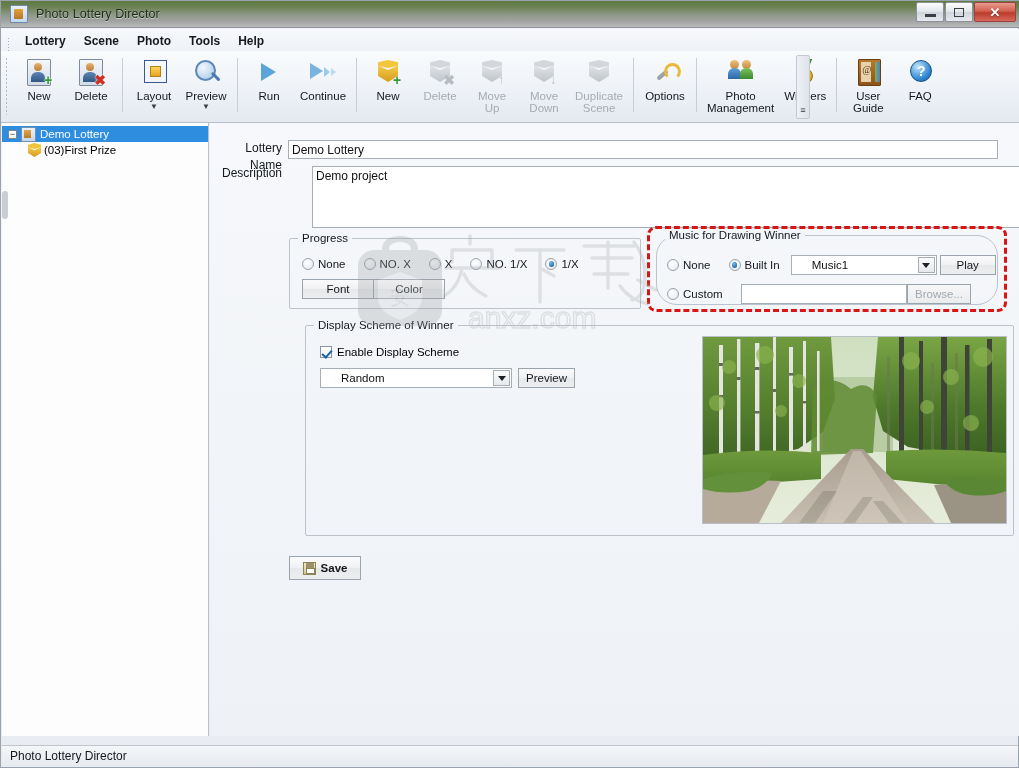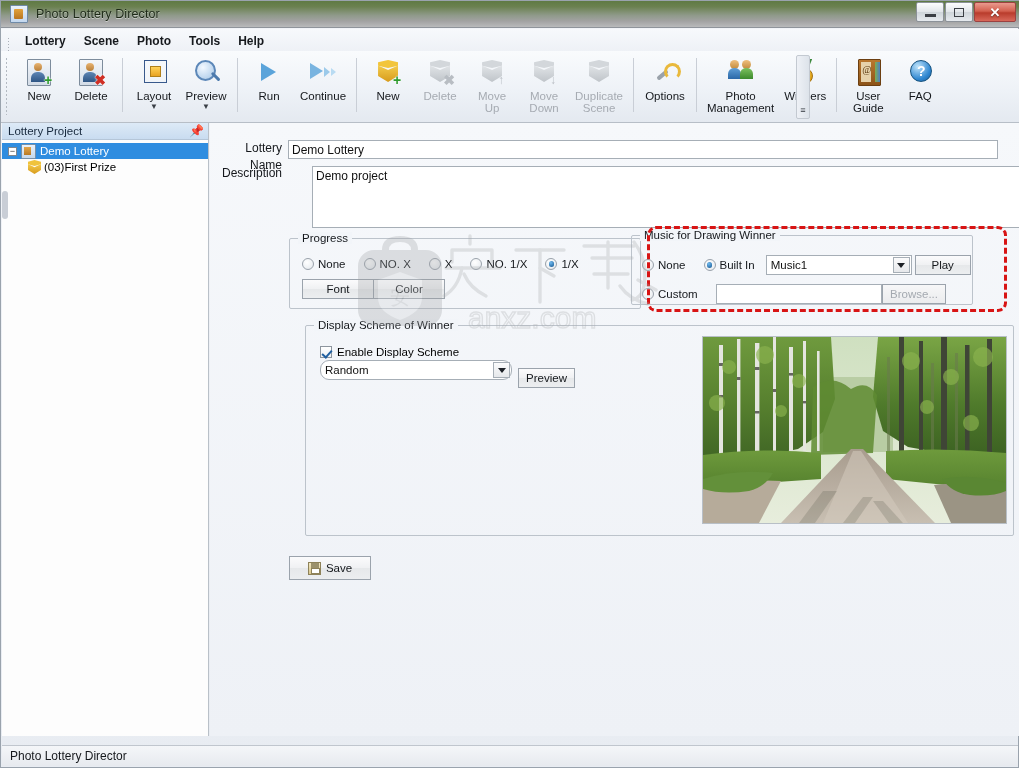--- a/index.html
+++ b/index.html
@@ -246,21 +246,21 @@
   .tb-desc{width:710px;height:62px;resize:none;line-height:14px;}
   .row-desc{position:absolute;left:0;top:43px;display:flex;align-items:flex-start;gap:24px;}
 
   
   .gb{position:absolute;border:1px solid #bcc3cb;border-radius:2px;box-sizing:border-box;background:transparent;}
   .gb-title{
     position:absolute;top:-7px;left:8px;background:#f2f5f9;padding:0 4px;
     font-size:11.5px;color:#15181c;white-space:nowrap;
   }
   .gb-progress{left:79px;top:115px;width:352px;height:71px;}
-  .gb-music{left:421px;top:112px;width:342px;height:70px;}
+  .gb-music{left:446px;top:112px;width:342px;height:70px;border-radius:21px;}
   .gb-display{left:79px;top:202px;width:709px;height:211px;margin-left:16px;}
 
   .radio{display:inline-flex;align-items:center;font-size:11.5px;color:#15181c;cursor:default;white-space:nowrap;}
   .rdo{
     width:12px;height:12px;border-radius:50%;box-sizing:border-box;
     border:1px solid #9aa2ab;background:radial-gradient(circle at 40% 35%,#ffffff,#eef1f4 60%,#dfe3e8);
     margin-right:4px;position:relative;flex:0 0 auto;
   }
   .rdo.on::after{
     content:"";position:absolute;left:2.4px;top:2.4px;width:5.6px;height:5.6px;border-radius:50%;
@@ -276,21 +276,21 @@
     display:inline-flex;align-items:center;justify-content:center;cursor:default;
   }
   .btn.dis{color:#a4a9b0;background:linear-gradient(180deg,#f7f7f8,#ebecee);}
   .btn-font{position:absolute;left:12px;top:40px;width:72px;height:20px;}
   .btn-color{position:absolute;left:83px;top:40px;width:72px;height:20px;}
 
   .mu-row1{position:absolute;left:10px;top:19px;display:flex;align-items:center;}
   .mu-row2{position:absolute;left:10px;top:48px;display:flex;align-items:center;}
   .combo{
     position:relative;border:1px solid #a6aeb6;background:#fff;box-sizing:border-box;
-    display:flex;align-items:center;padding-left:4px;font-size:11.5px;color:#111;
+    display:flex;align-items:center;padding-left:20px;font-size:11.5px;color:#111;
   }
   .combo-arrow{
     position:absolute;right:1px;top:1px;bottom:1px;width:17px;
     background:linear-gradient(180deg,#fbfbfc,#e6e8eb);border:1px solid #a6aeb6;
     display:flex;align-items:center;justify-content:center;box-sizing:border-box;
   }
   .caret{width:0;height:0;border-left:4px solid transparent;border-right:4px solid transparent;border-top:5px solid #1c2026;}
 
   .red-highlight{
     position:absolute;left:437px;top:103px;width:360px;height:86px;
@@ -300,32 +300,32 @@
 
   .chk{
     width:12px;height:12px;border:1px solid #8d959e;background:linear-gradient(180deg,#fff,#eef1f4);
     box-sizing:border-box;margin-right:5px;position:relative;flex:0 0 auto;
   }
   .chk.on::after{
     content:"";position:absolute;left:2.5px;top:0.5px;width:4px;height:8px;
     border:solid #1f5fa0;border-width:0 2px 2px 0;transform:rotate(42deg);
   }
   .chk-row{position:absolute;left:14px;top:20px;display:flex;align-items:center;font-size:11.5px;}
-  .scheme-combo{position:absolute;left:14px;top:34px;width:192px;height:20px;border-radius:9px;}
+  .scheme-combo{position:absolute;left:14px;top:42px;width:192px;height:20px;}
   .btn-preview{position:absolute;left:212px;top:42px;width:57px;height:20px;}
 
   .photo{
     position:absolute;left:396px;top:10px;width:305px;height:188px;
     border:1px solid #b8bfc7;box-sizing:border-box;overflow:hidden;background:#6f8a4a;
   }
   .photo svg{display:block;}
 
   .btn-save{
-    position:absolute;left:79px;top:433px;width:82px;height:24px;
-    display:flex;align-items:center;justify-content:center;gap:5px;
+    position:absolute;left:79px;top:433px;width:72px;height:24px;
+    display:flex;align-items:center;justify-content:center;gap:5px;font-weight:bold;
   }
   .ic-save{width:13px;height:13px;background:linear-gradient(180deg,#f3e8c2,#d9c88e);border:1px solid #8e8259;position:relative;box-sizing:border-box;flex:0 0 auto;}
   .ic-save::before{content:"";position:absolute;left:2.5px;top:0;width:8px;height:5px;background:#9b916c;}
   .ic-save::after{content:"";position:absolute;left:2px;bottom:0;width:9px;height:6px;background:#fff;border:1px solid #8e8259;box-sizing:border-box;}
 
   
   .watermark{
     position:absolute;left:345px;top:227px;width:330px;height:110px;
     opacity:.30;pointer-events:none;
   }
@@ -526,24 +526,20 @@
             <div class="ic-faq">?</div>
           </div>
         <div class="rb-lbl">FAQ</div>
       </div>
     </div>
 
     <div class="rb-expand">≡</div>
   </div>
 
   <div class="dock">
-    <div class="dock-head">
-      <span>Lottery Project</span>
-      <span class="pin">📌</span>
-    </div>
     <div class="tree">
       <div class="tree-row sel">
         <span class="expander">−</span>
         <span class="tree-ico-root"></span>
         <span>Demo Lottery</span>
       </div>
       <div class="tree-row">
         <span class="indent"></span>
         <span class="tree-ico-cube">
             <span class="t"></span>

